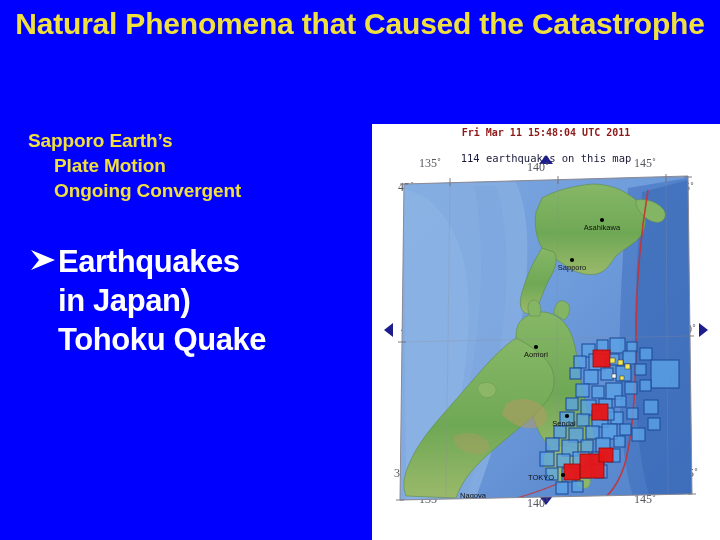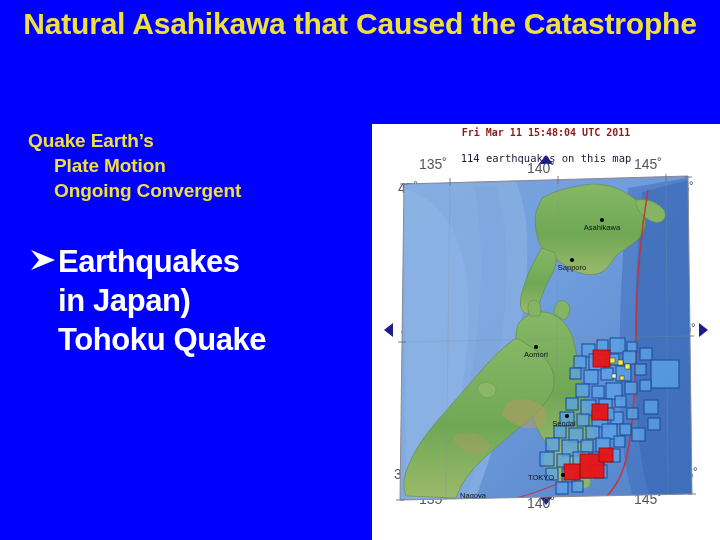--- a/index.html
+++ b/index.html
@@ -81,35 +81,35 @@
     right:12px;top:199px;
     border-top:7px solid transparent;border-bottom:7px solid transparent;
     border-left:9px solid #1c1c8c;
   }
 
   
   #map-graphic{
     position:absolute;left:24px;top:44px;width:300px;height:340px;
   }
   .axis-lbl{
-    position:absolute;color:#55555e;font-size:14px;
-    font-family:Liberation Sans, sans-serif;white-space:nowrap;
+    position:absolute;color:#55555e;font-size:12px;
+    font-family:Liberation Serif, serif;white-space:nowrap;
   }
 </style>
 </head>
 <body>
 
 <div id="slide">
 
-  <div id="title">Natural Asahikawa that Caused the Catastrophe</div>
+  <div id="title">Natural Phenomena that Caused the Catastrophe</div>
 
   <div id="left-col">
 
     <div id="lead">
-      <span class="l1">Quake Earth’s</span>
+      <span class="l1">Sapporo Earth’s</span>
       <span class="ind">Plate Motion</span>
       <span class="ind">Ongoing Convergent</span>
     </div>
 
     <div id="bullet-block">
       <svg id="bullet-arrow" viewBox="0 0 30 32">
         <path d="M3 6 L27 16 L3 26 L11 16 Z" fill="#ffffff"></path>
       </svg>
       <div id="bullet-lines">
         <span class="bl first">Earthquakes</span>

